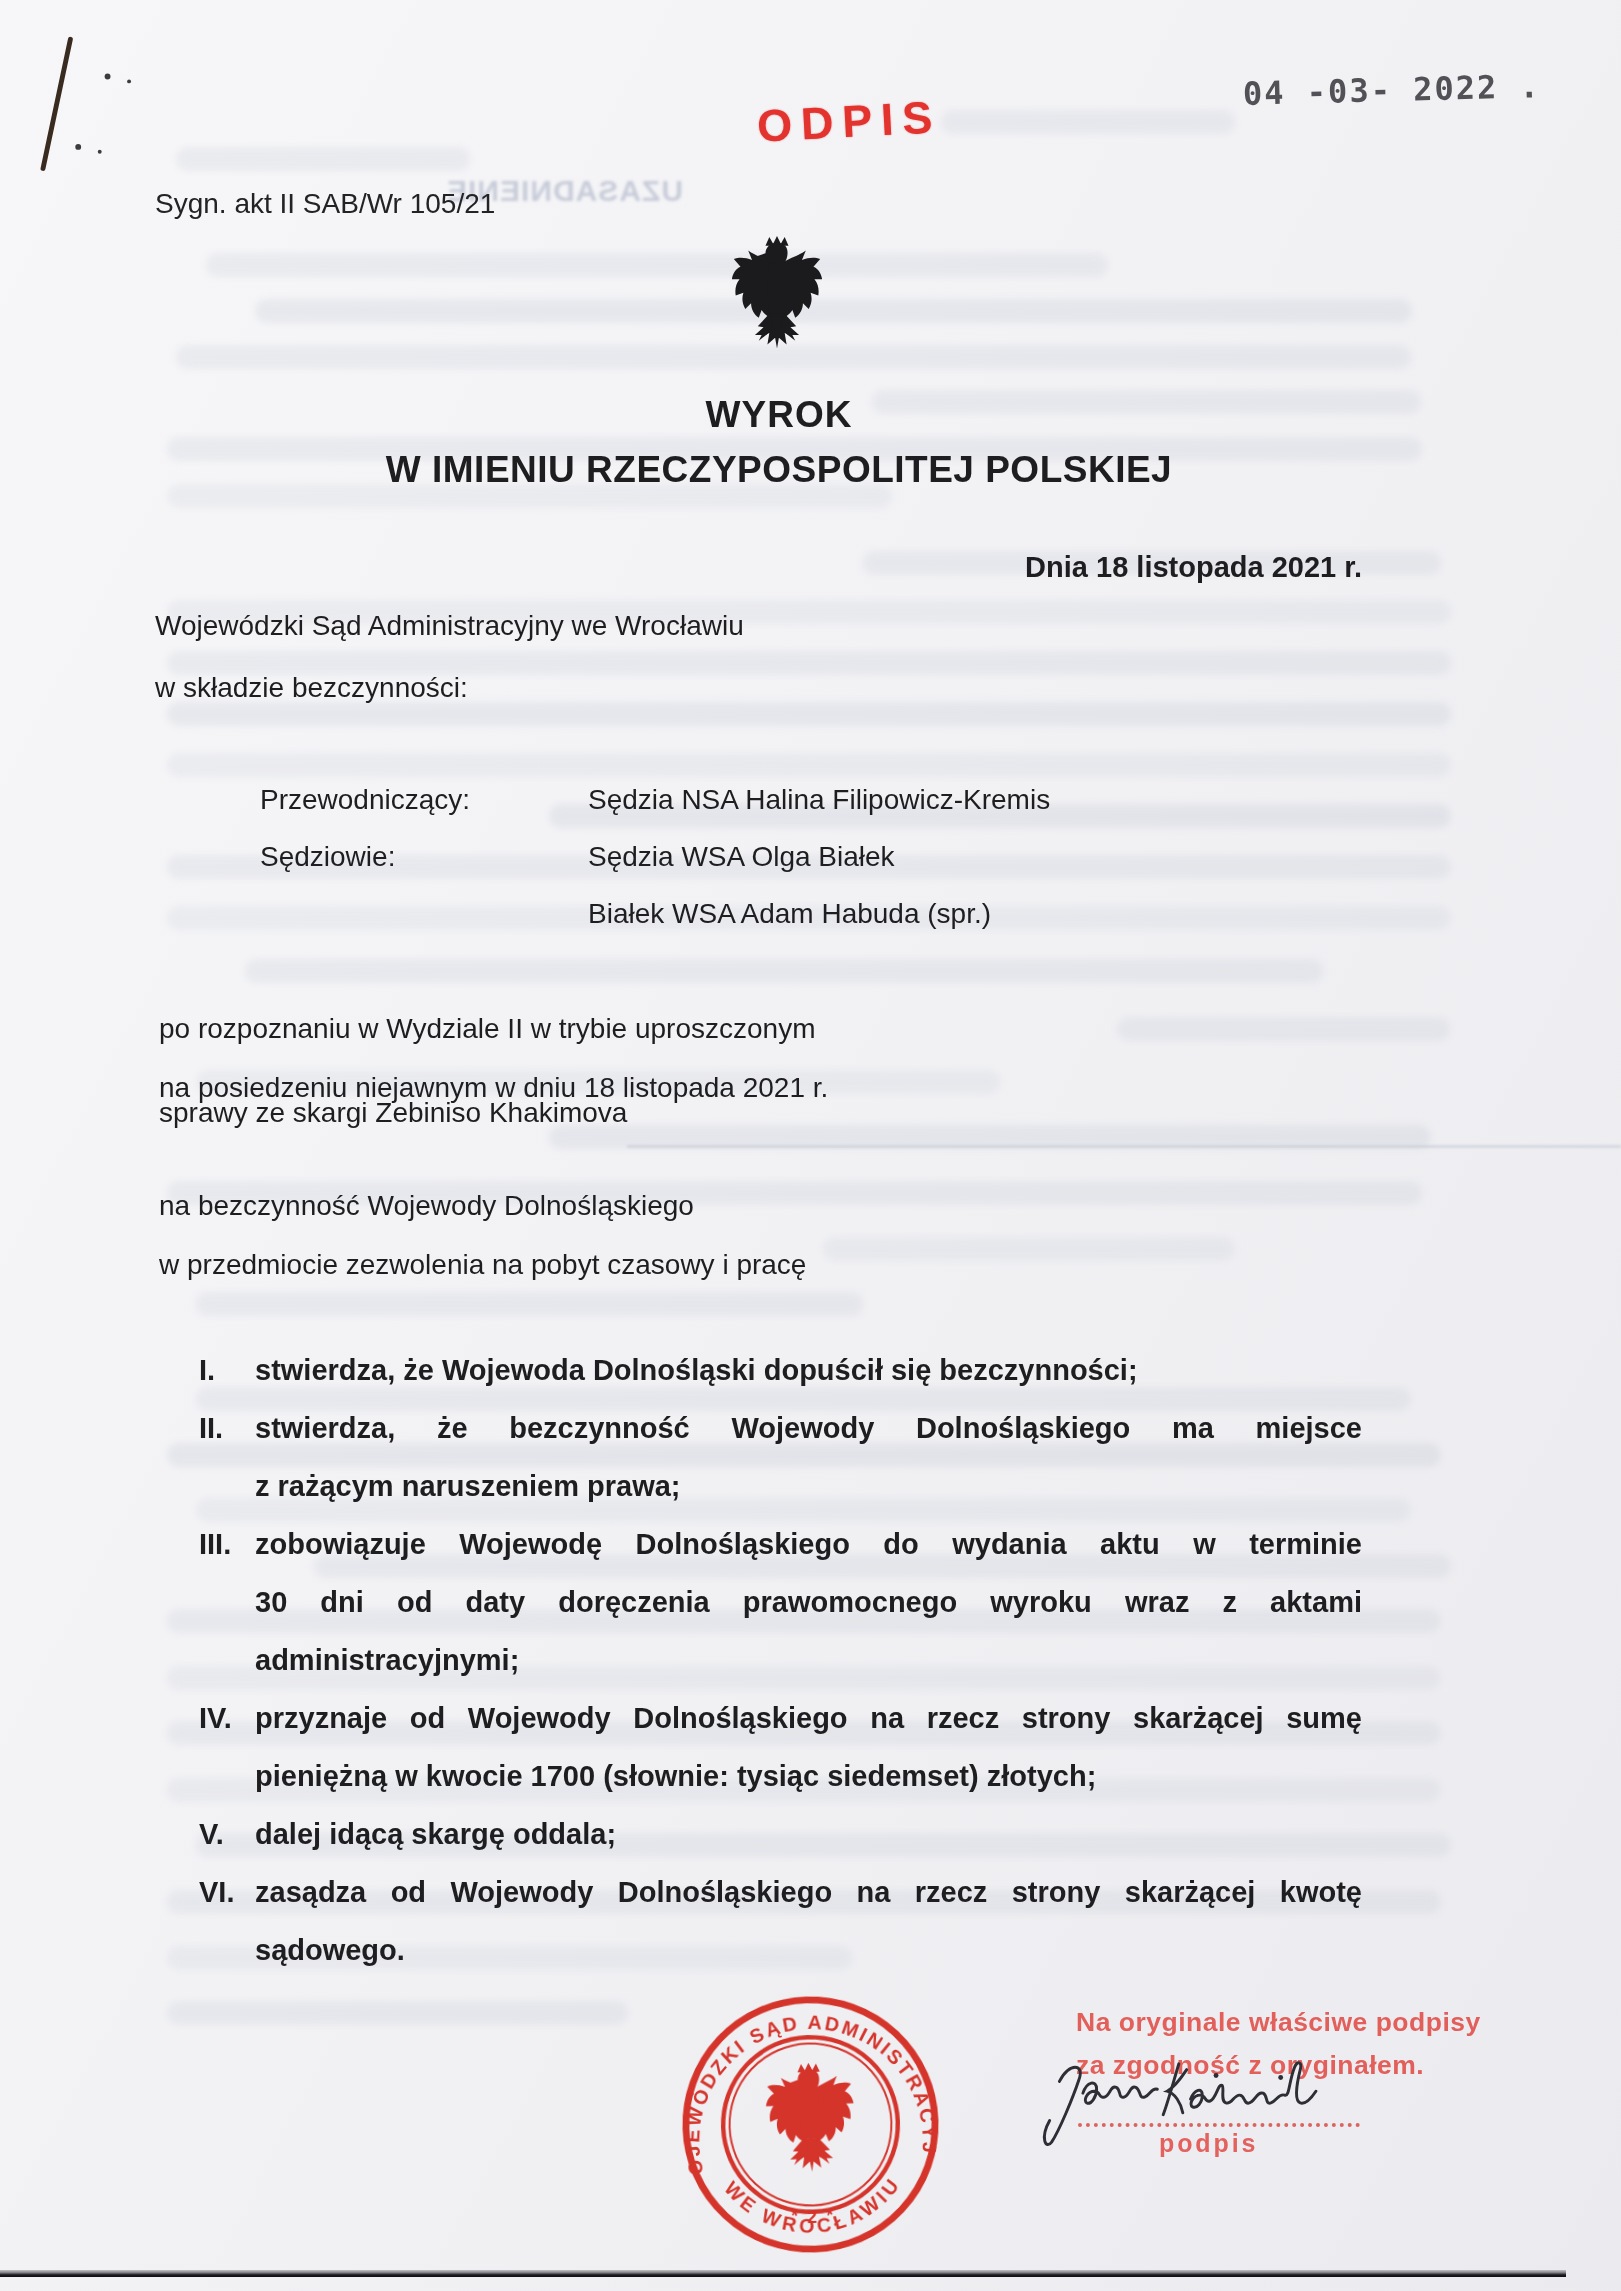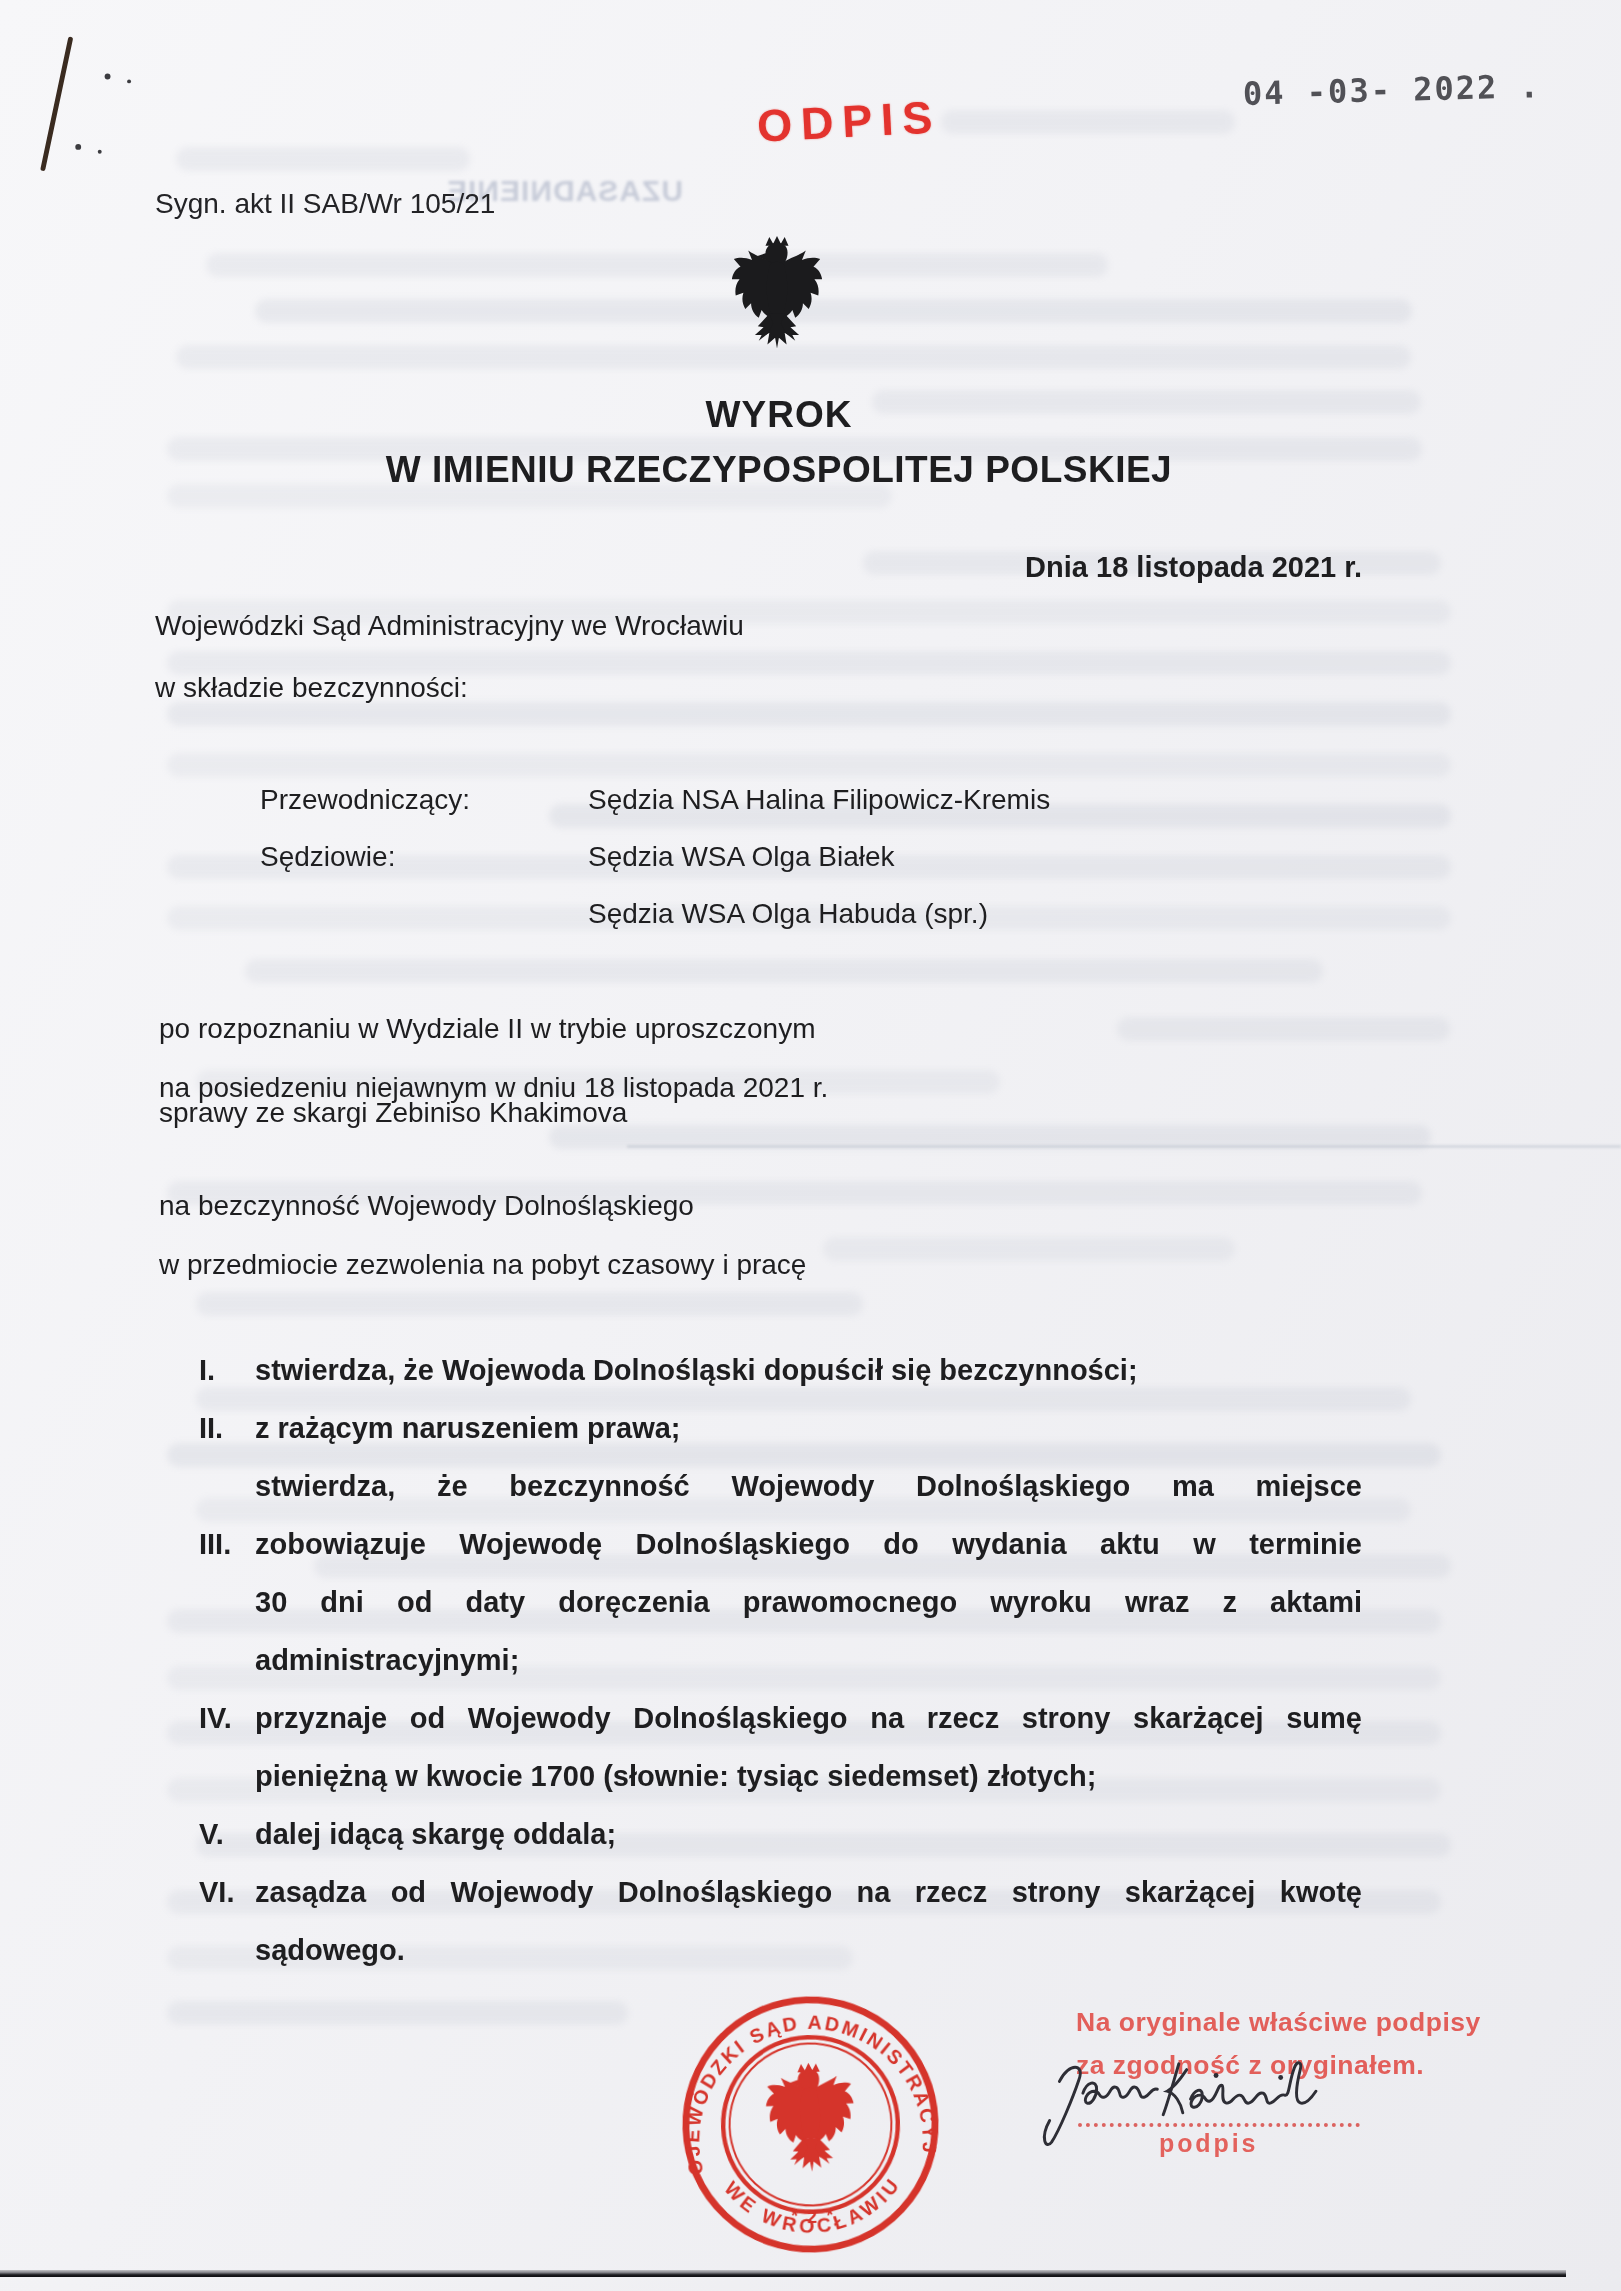--- a/index.html
+++ b/index.html
@@ -131,40 +131,40 @@
 
 <div class="date-line" style="top:551px">Dnia 18 listopada 2021 r.</div>
 
 <div class="body-line" style="left:155px;top:610px">Wojewódzki Sąd Administracyjny we Wrocławiu</div>
 <div class="body-line" style="left:155px;top:672px">w składzie bezczynności:</div>
 
 <div class="panel-role" style="left:260px;top:784px">Przewodniczący:</div>
 <div class="panel-judge" style="left:588px;top:784px">Sędzia NSA Halina Filipowicz-Kremis</div>
 <div class="panel-role" style="left:260px;top:841px">Sędziowie:</div>
 <div class="panel-judge" style="left:588px;top:841px">Sędzia WSA Olga Białek</div>
-<div class="panel-judge" style="left:588px;top:898px">Sędzia WSA Olga Habuda (spr.)</div>
+<div class="panel-judge" style="left:588px;top:898px">Białek WSA Adam Habuda (spr.)</div>
 
 <div class="body-line" style="left:159px;top:1013px">po rozpoznaniu w Wydziale II w trybie uproszczonym</div>
 <div class="body-line" style="left:159px;top:1072px">na posiedzeniu niejawnym w dniu 18 listopada 2021 r.</div>
 <div class="body-line" style="left:159px;top:1097px">sprawy ze skargi Zebiniso Khakimova</div>
 <div class="body-line" style="left:159px;top:1190px">na bezczynność Wojewody Dolnośląskiego</div>
 <div class="body-line" style="left:159px;top:1249px">w przedmiocie zezwolenia na pobyt czasowy i pracę</div>
 
 <div class="rulings">
   <div class="ruling">
     <div class="num">I.</div>
     <div class="lines">
         <div class="rline last">stwierdza, że Wojewoda Dolnośląski dopuścił się bezczynności;</div>
       </div>
   </div>
   <div class="ruling">
     <div class="num">II.</div>
     <div class="lines">
+      <div class="rline">stwierdza, że bezczynność Wojewody Dolnośląskiego ma miejsce</div>
       <div class="rline last">z rażącym naruszeniem prawa;</div>
-      <div class="rline">stwierdza, że bezczynność Wojewody Dolnośląskiego ma miejsce</div>
     </div>
   </div>
   <div class="ruling">
     <div class="num">III.</div>
     <div class="lines">
       <div class="rline">zobowiązuje Wojewodę Dolnośląskiego do wydania aktu w terminie</div>
       <div class="rline">30 dni od daty doręczenia prawomocnego wyroku wraz z aktami</div>
       <div class="rline last">administracyjnymi;</div>
     </div>
   </div>

